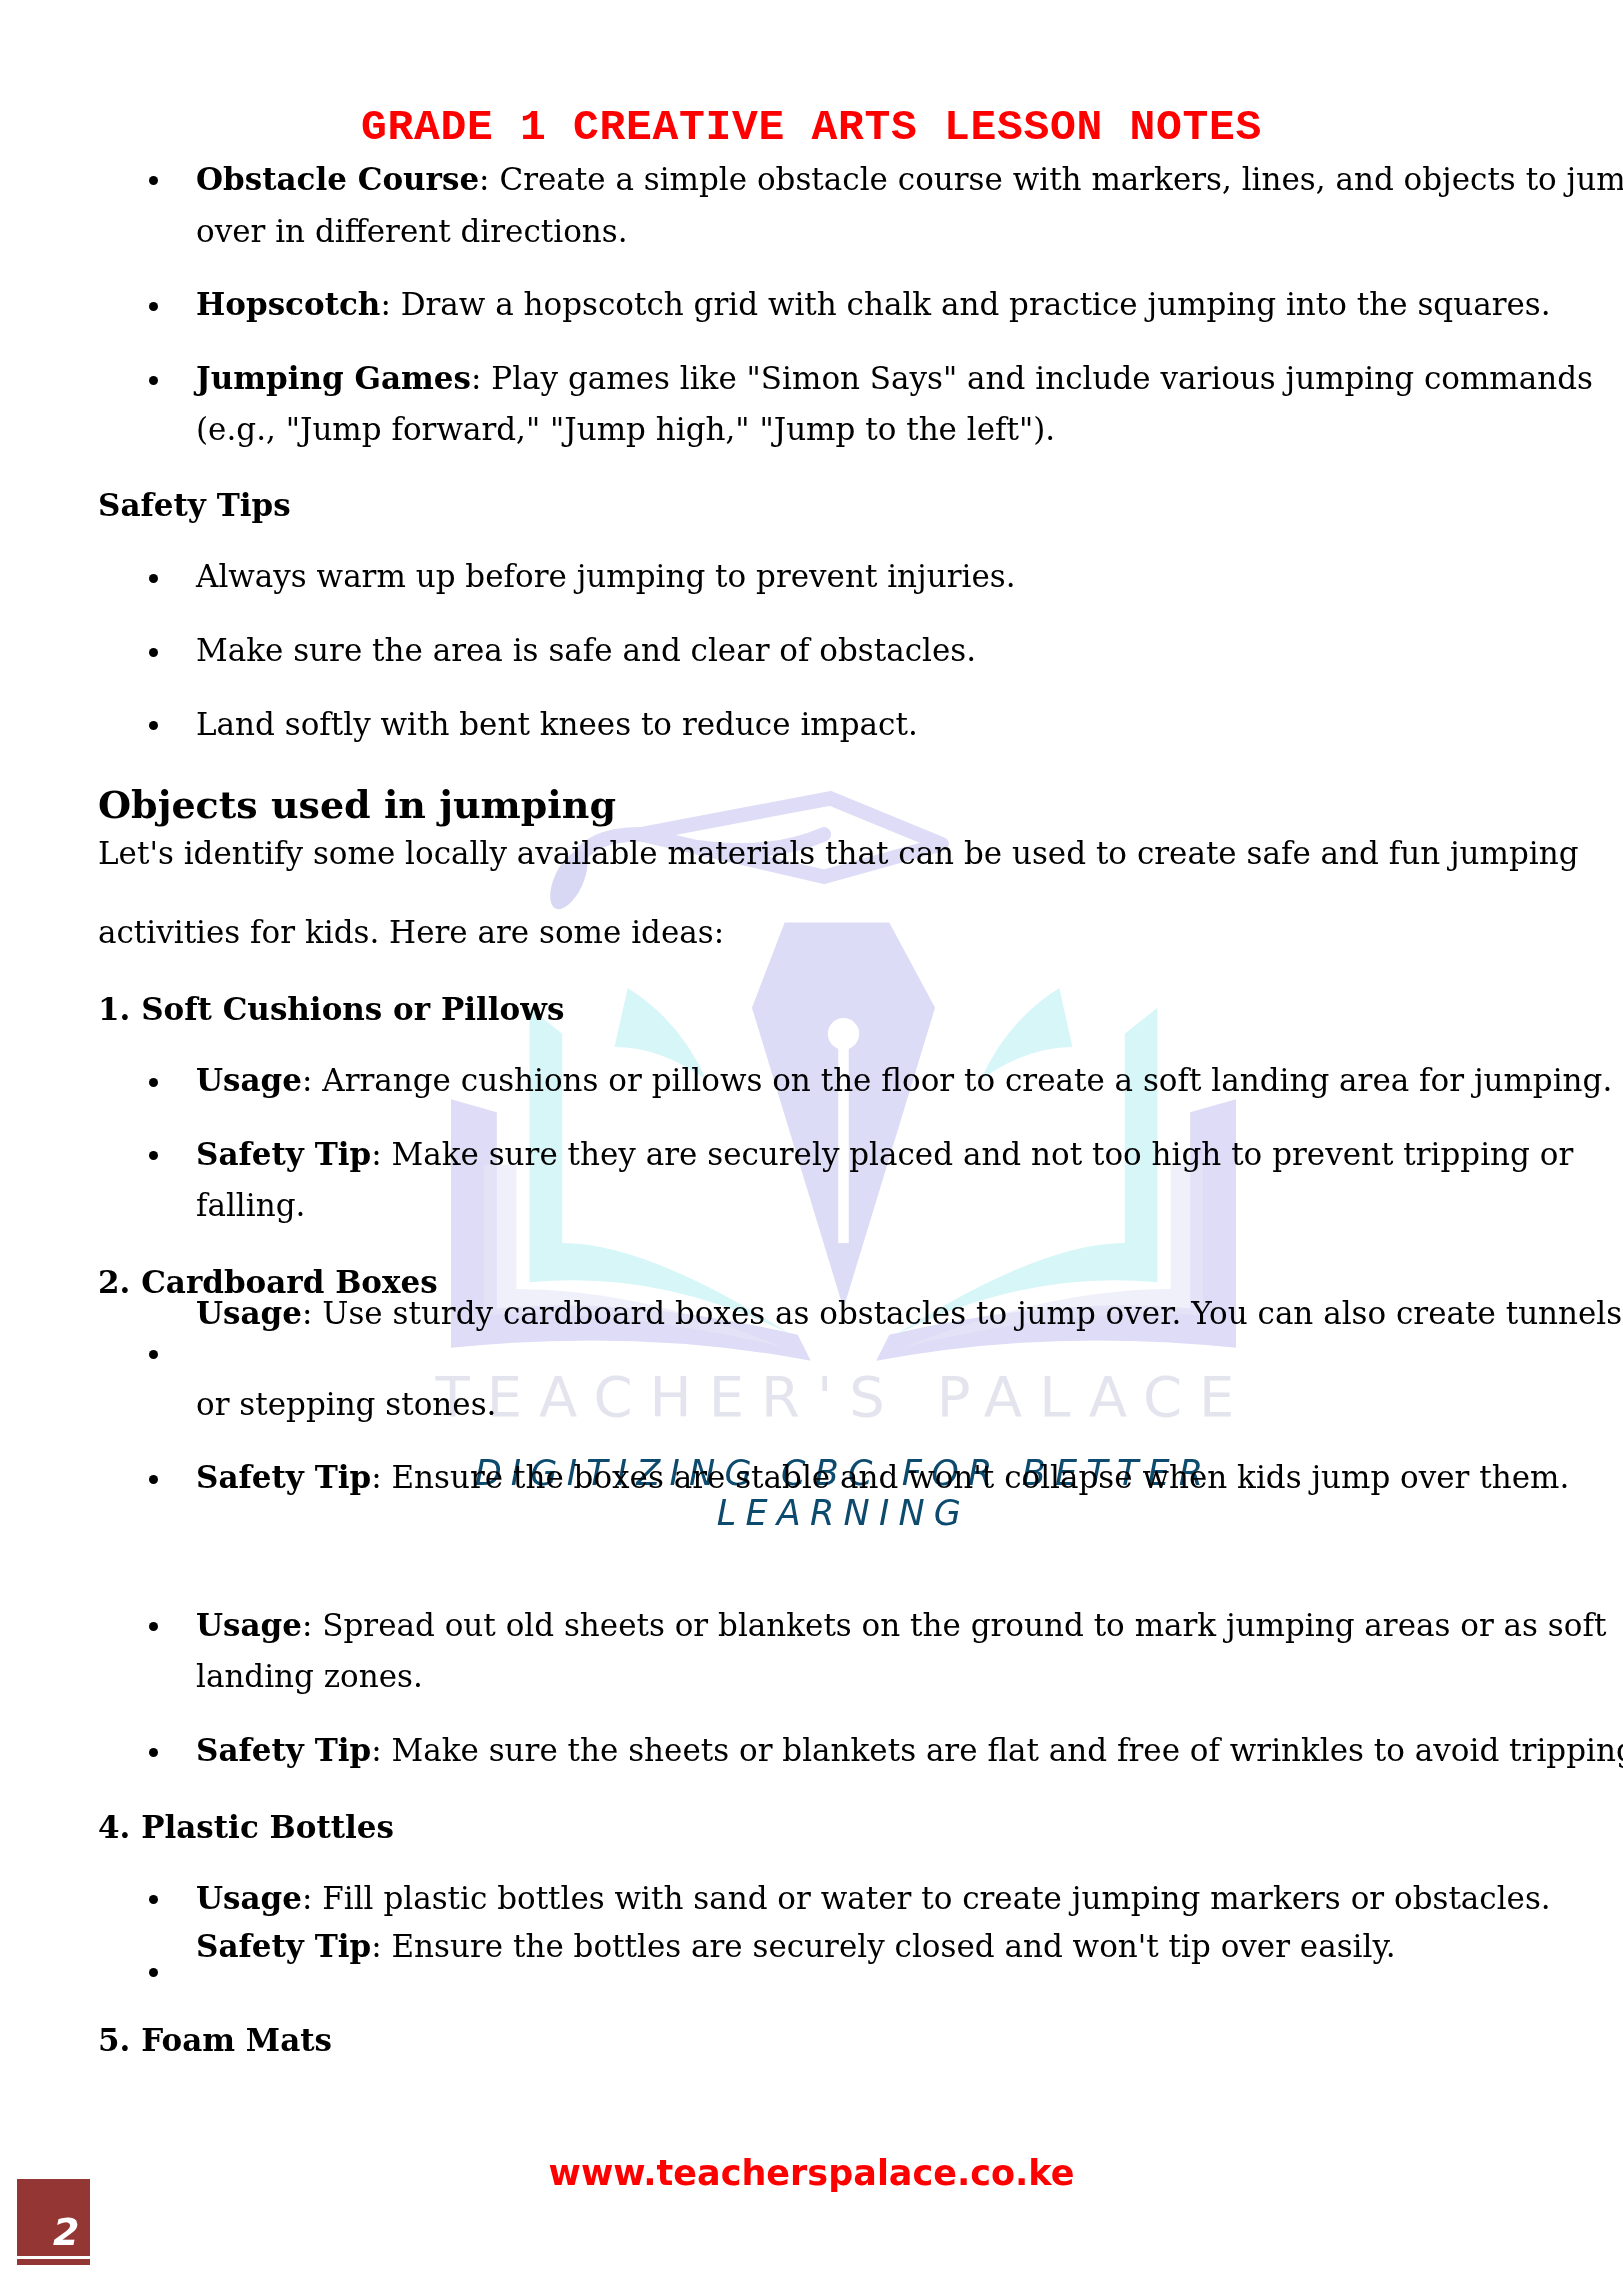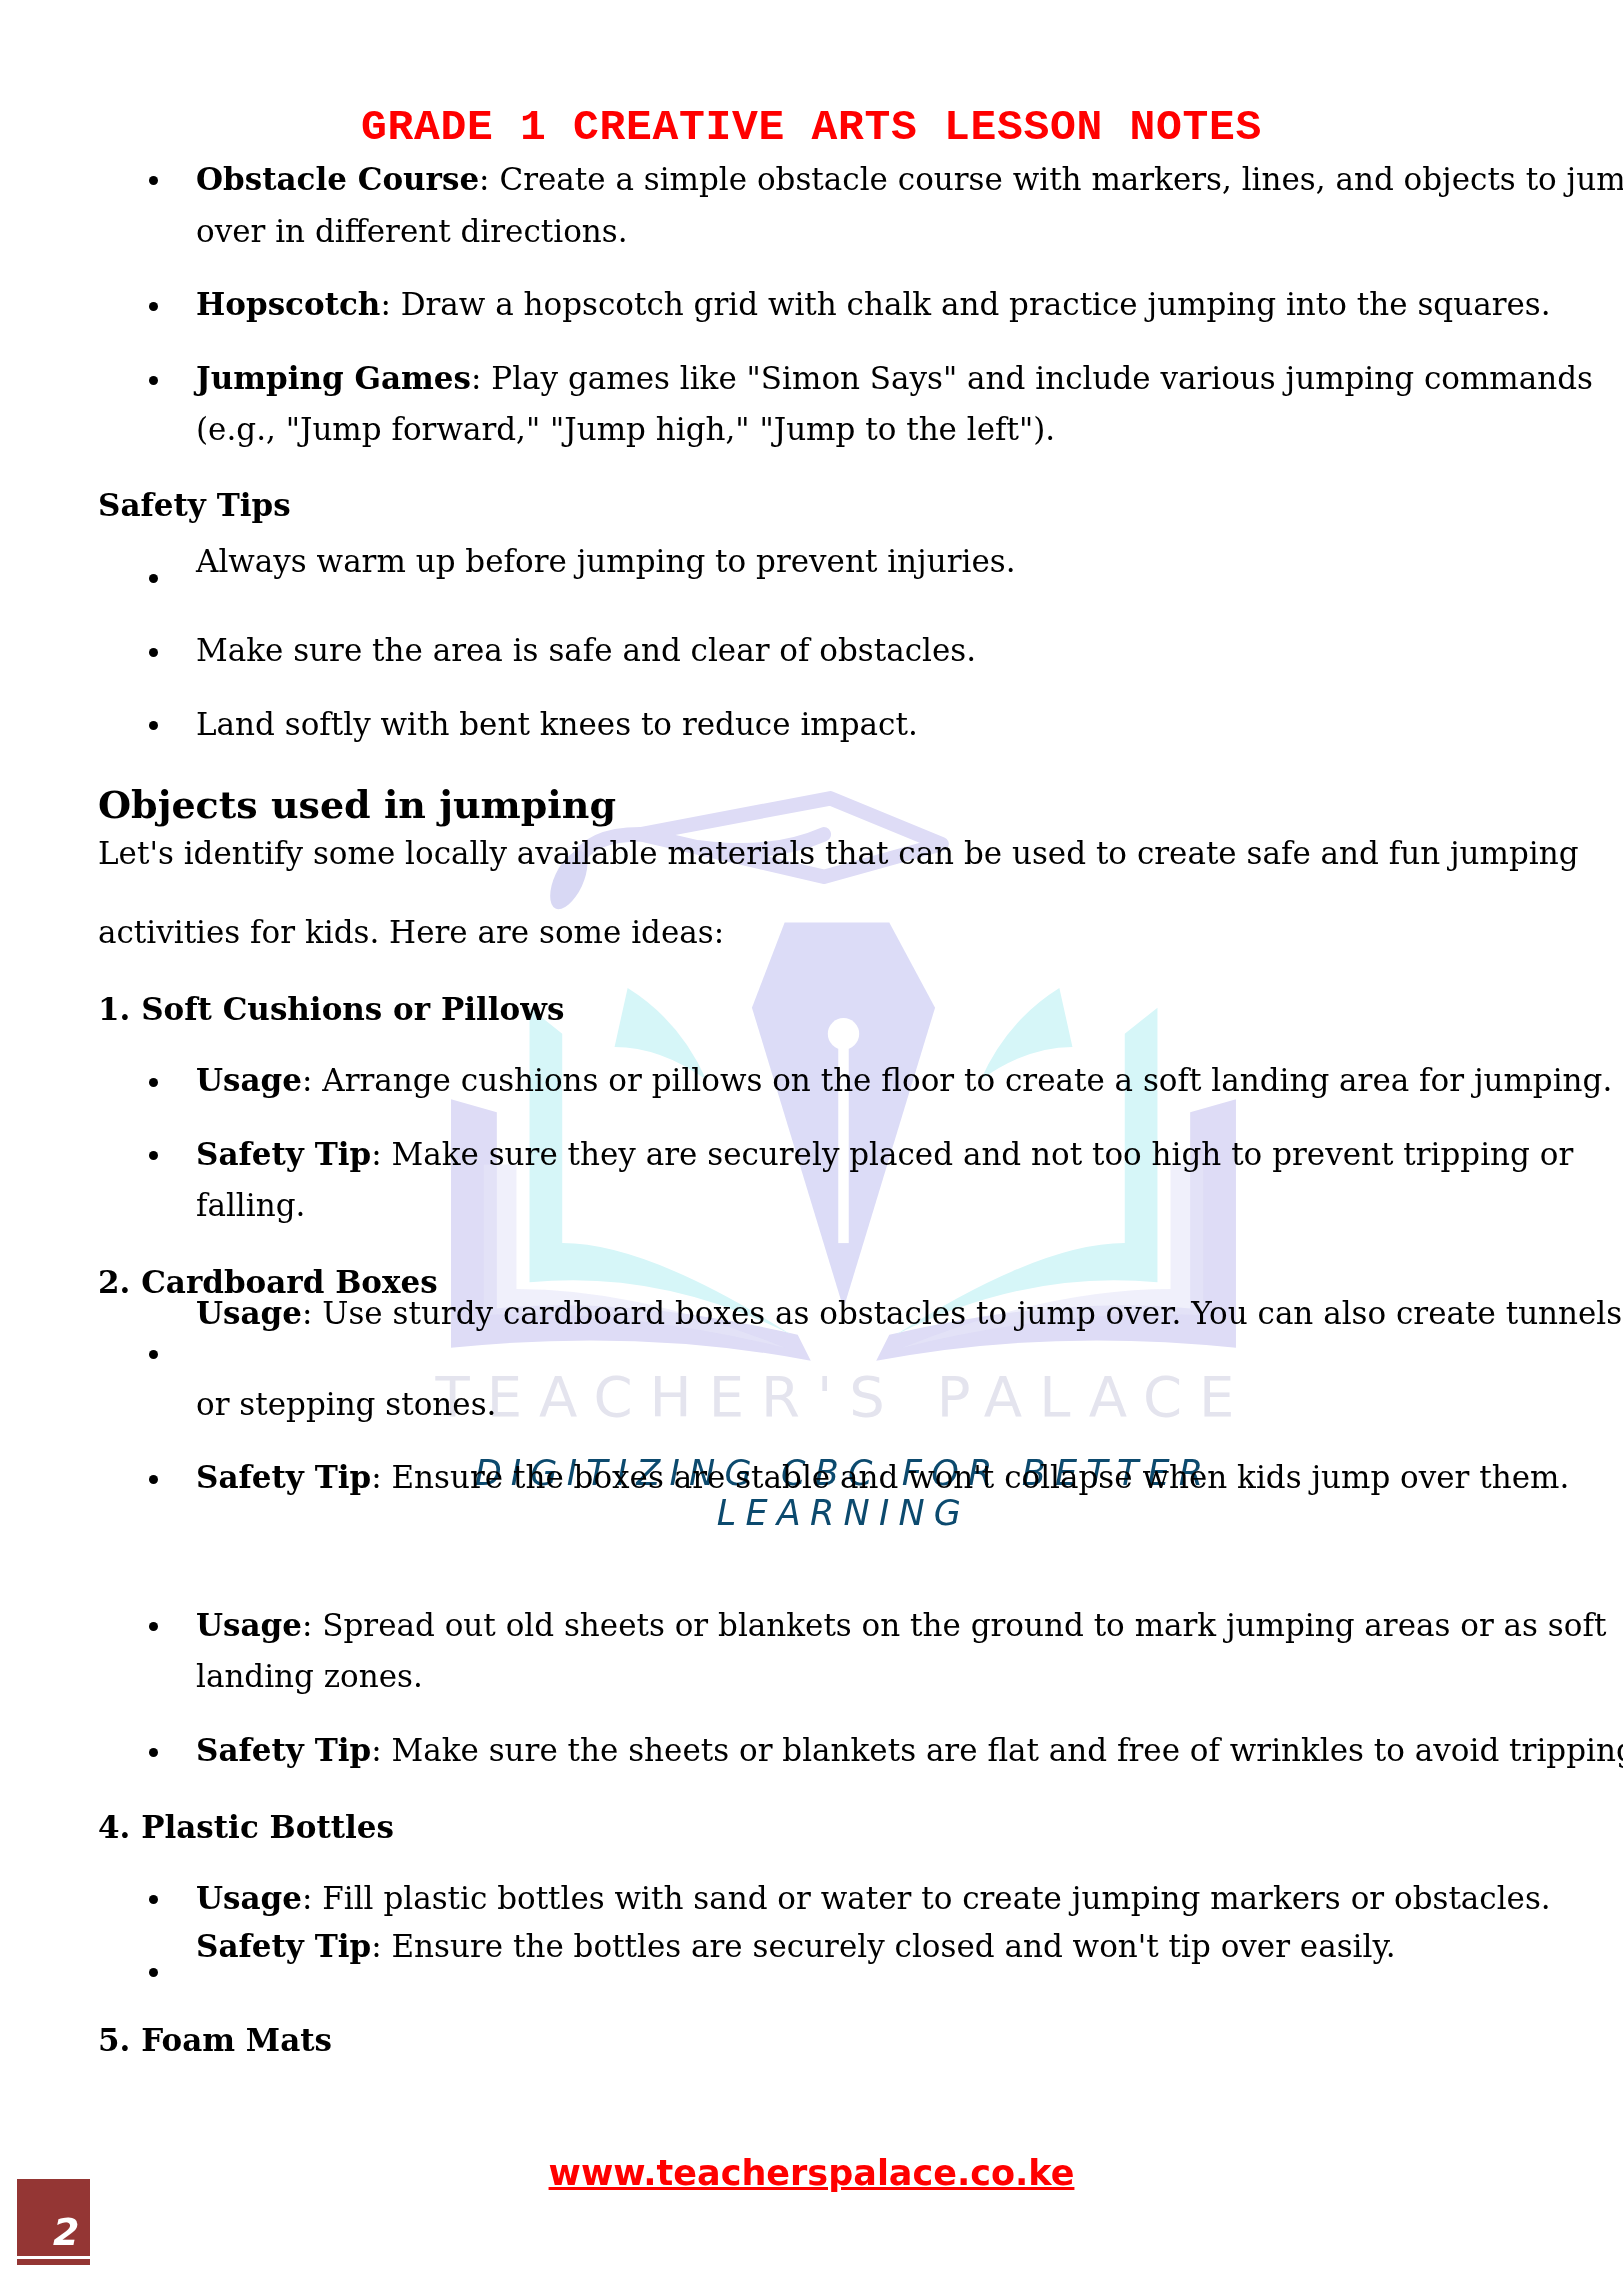--- a/index.html
+++ b/index.html
@@ -14,21 +14,21 @@
 
   
   .line { position: absolute; white-space: nowrap; z-index: 1; font-family: "DejaVu Serif", "Liberation Serif", serif; color: #000; }
   .body { font-size: 31px; line-height: 1; }
   .b { font-weight: bold; }
   .title { font-family: "Liberation Mono", "DejaVu Sans Mono", monospace; font-weight: bold; color: #ff0000; font-size: 43px; letter-spacing: 0.7px; left: 0; width: 1623px; text-align: center; }
   .h2 { font-size: 38px; font-weight: bold; }
   .h3 { font-size: 31px; font-weight: bold; }
   .bullet { position: absolute; z-index: 1; width: 9.2px; height: 9.2px; border-radius: 50%; background: #000; }
 
-  .footer-url { position: absolute; left: 0; width: 1623px; text-align: center; font-family: "DejaVu Sans", sans-serif; font-weight: bold; color: #ff0000; font-size: 35px; z-index: 1; text-decoration: underline; }
+  .footer-url { position: absolute; left: 0; width: 1623px; text-align: center; font-family: "DejaVu Sans", sans-serif; font-weight: bold; color: #ff0000; font-size: 35px; z-index: 1; }
   .page-box { position: absolute; left: 17px; top: 2179px; width: 73px; height: 86px; background: #943634; z-index: 1; }
   .page-box .rule { position: absolute; left: 0; top: 77px; width: 73px; height: 2.6px; background: #fff; }
   .page-box .num { position: absolute; right: 10.5px; top: 34px; color: #fff; font-family: "DejaVu Sans", sans-serif; font-weight: bold; font-style: italic; font-size: 38px; line-height: 1; }
 </style>
 </head>
 <body>
 
 <div class="page">
 
   <div class="watermark">
@@ -68,21 +68,21 @@
   <div class="bullet" style="left:149px;top:302px;"></div>
   <div class="line body" style="left:196px;top:289px;"><span class="b">Hopscotch</span><span>: Draw a hopscotch grid with chalk and practice jumping into the squares.</span></div>
 
   <div class="bullet" style="left:149px;top:376px;"></div>
   <div class="line body" style="left:196px;top:363px;"><span class="b">Jumping Games</span><span>: Play games like "Simon Says" and include various jumping commands</span></div>
   <div class="line body" style="left:196px;top:414px;">(e.g., "Jump forward," "Jump high," "Jump to the left").</div>
 
   <div class="line h3" style="left:98px;top:487px;">Safety Tips</div>
 
   <div class="bullet" style="left:149px;top:574px;"></div>
-  <div class="line body" style="left:196px;top:546px;">Always warm up before jumping to prevent injuries.</div>
+  <div class="line body" style="left:196px;top:561px;">Always warm up before jumping to prevent injuries.</div>
   <div class="bullet" style="left:149px;top:648px;"></div>
   <div class="line body" style="left:196px;top:635px;">Make sure the area is safe and clear of obstacles.</div>
   <div class="bullet" style="left:149px;top:721px;"></div>
   <div class="line body" style="left:196px;top:709px;">Land softly with bent knees to reduce impact.</div>
 
   <div class="line h2" style="left:98px;top:782px;">Objects used in jumping</div>
   <div class="line body" style="left:98px;top:838px;">Let's identify some locally available materials that can be used to create safe and fun jumping</div>
   <div class="line body" style="left:98px;top:917px;">activities for kids. Here are some ideas:</div>
 
   <div class="line h3" style="left:98px;top:991px;">1. Soft Cushions or Pillows</div>

